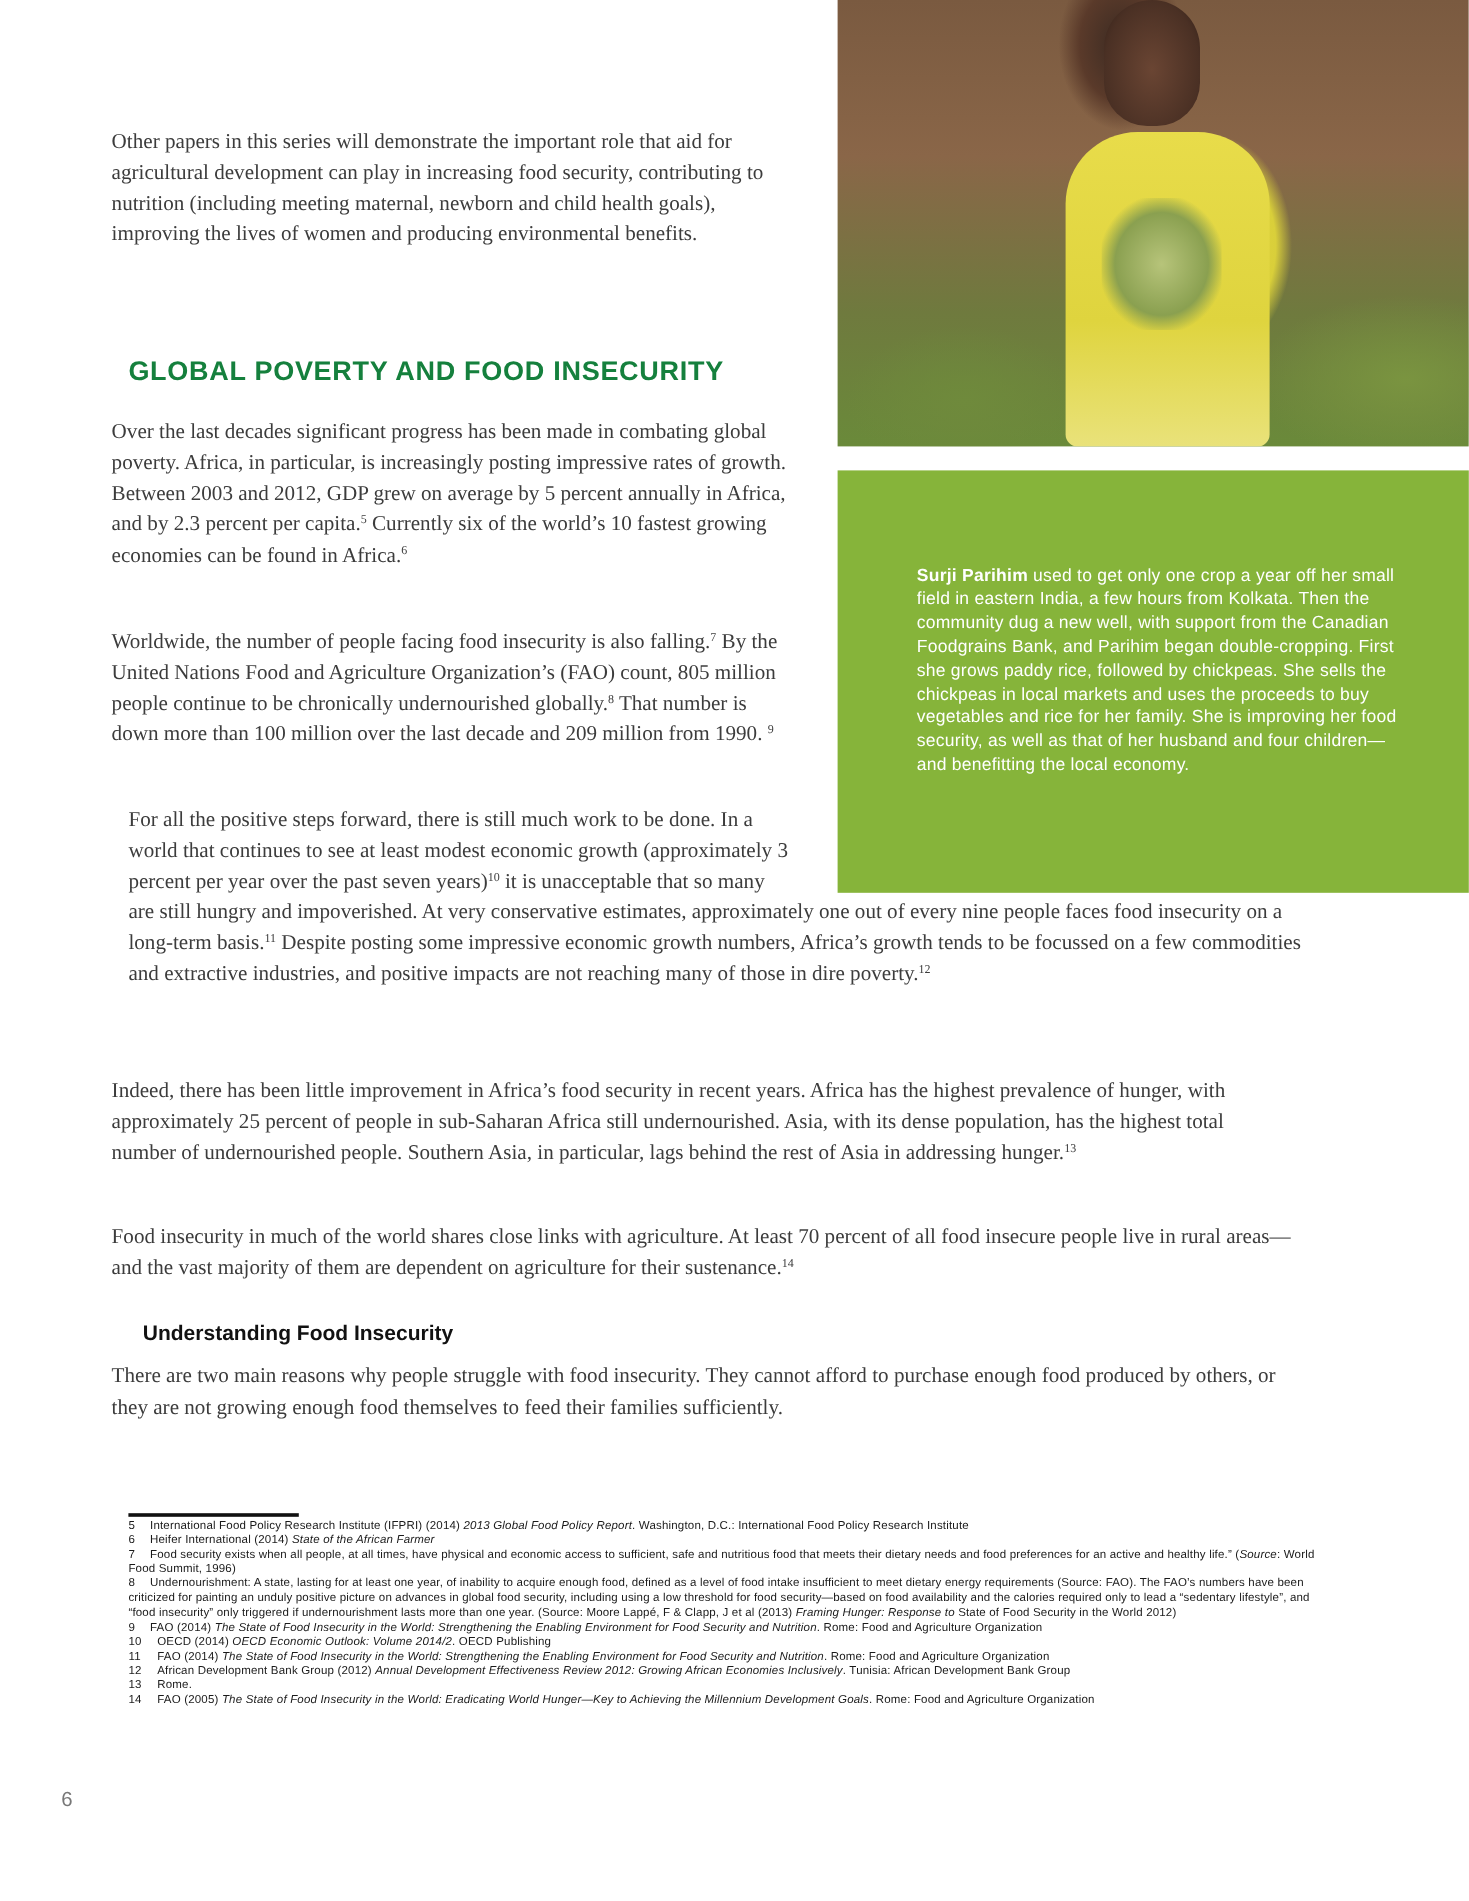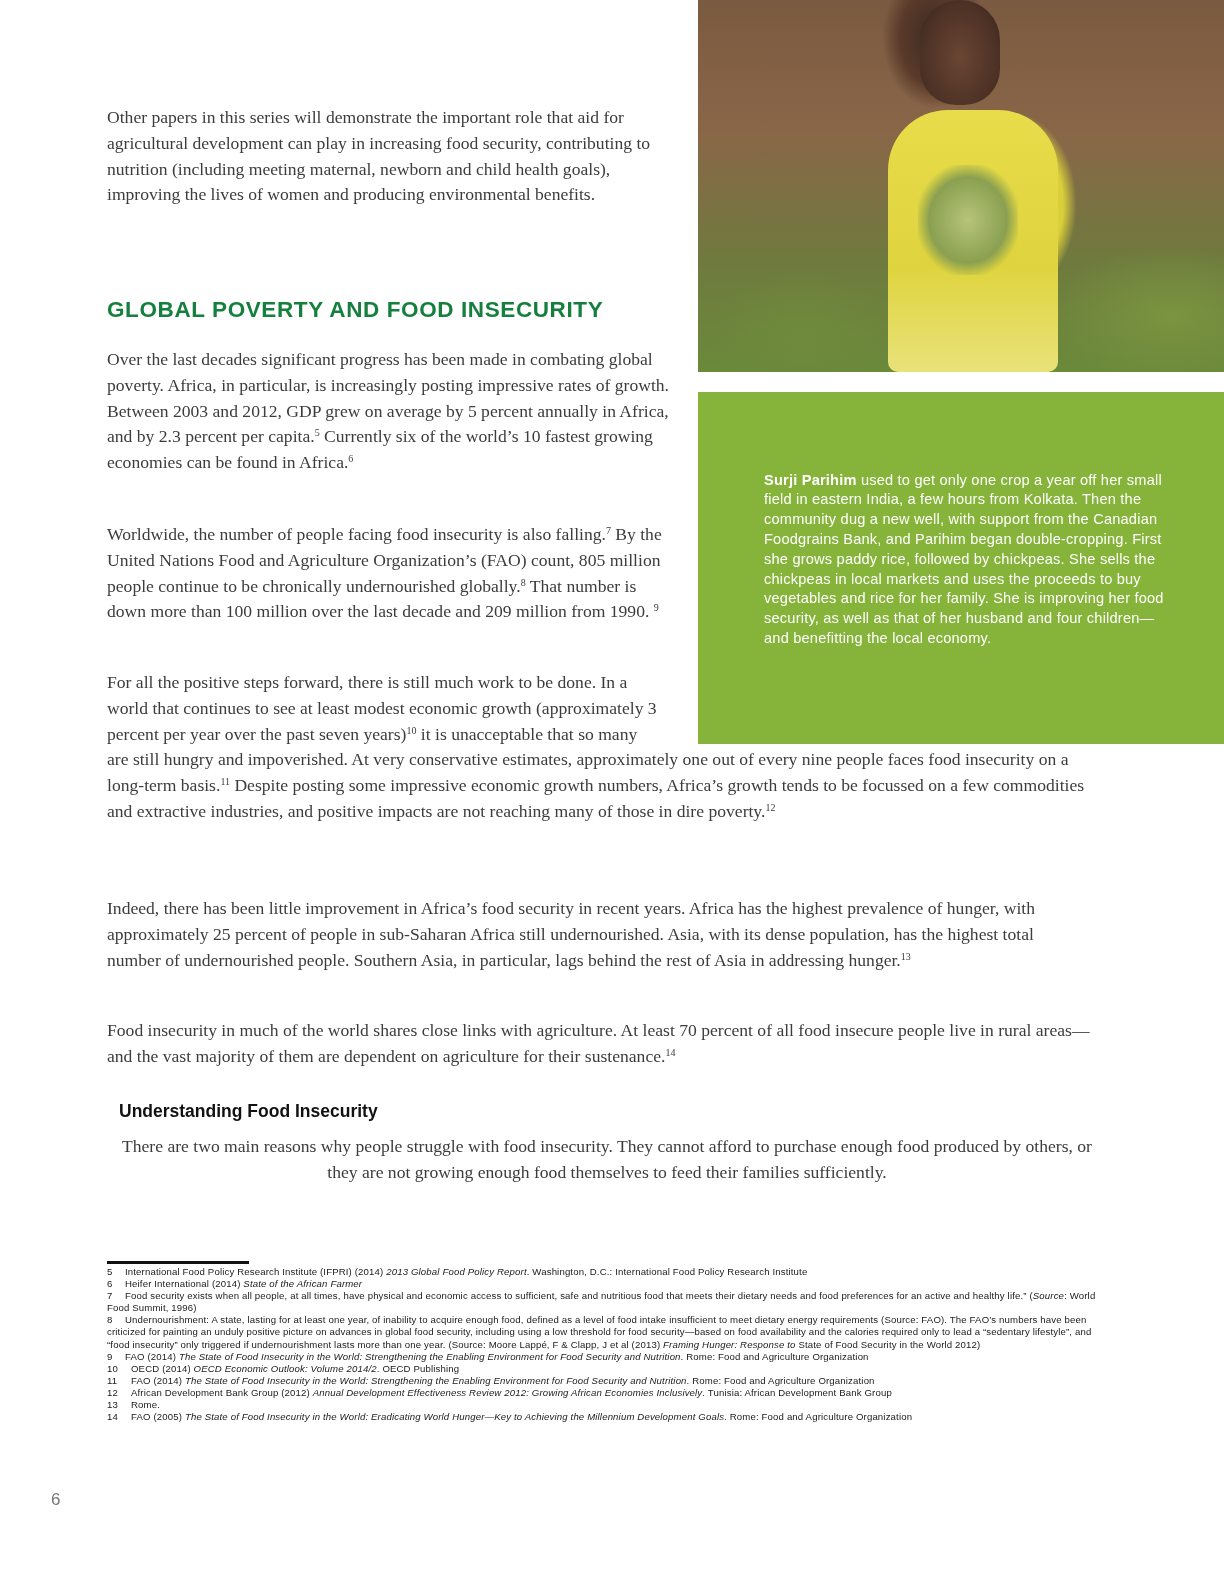--- a/index.html
+++ b/index.html
@@ -37,21 +37,21 @@
     position: absolute; left: 698px; top: 392px; width: 614px; height: 352px;
     background: #86b43a;
   }
   .caption-text {
     position: absolute; left: 66px; top: 64px; width: 400px;
     color: #ffffff; font-size: 14.6px; line-height: 19.8px; letter-spacing: 0.2px;
   }
   .caption-text b { font-weight: bold; }
 
   
-  .para { position: absolute; left: 107px; font-size: 17.6px; line-height: 25.8px; color: #3c3c3c; margin: 0; font-family: Liberation Serif, serif; }
+  .para { position: absolute; left: 93px; font-size: 17.6px; line-height: 25.8px; color: #3c3c3c; margin: 0; font-family: Liberation Serif, serif; }
   .para sup { font-size: 10px; line-height: 0; vertical-align: 6px; }
 
   .h2 {
     position: absolute; left: 107px; top: 297px; margin: 0;
     font-size: 22.5px; font-weight: bold; letter-spacing: 0.6px; color: #15803d;
   }
   .h3 {
     position: absolute; left: 107px; top: 1089px; margin: 12px;
     font-size: 17.5px; font-weight: bold; color: #111111;
   }
@@ -90,21 +90,21 @@
 <div style="position:absolute; left:107px; top:670px; width:985px;">
   <div style="float:right; width:430px; height:54px;"></div>
   <p class="para serif" style="position:static; width:985px;"><span>For all the positive steps forward, there is still much work to be done. In a world that continues to see at least modest economic growth (approximately 3 percent per year over the past seven years)</span><sup>10</sup><span> it is unacceptable that so many are still hungry and impoverished. At very conservative estimates, approximately one out of every nine people faces food insecurity on a long-term basis.</span><sup>11</sup><span> Despite posting some impressive economic growth numbers, Africa’s growth tends to be focussed on a few commodities and extractive industries, and positive impacts are not reaching many of those in dire poverty.</span><sup>12</sup></p>
 </div>
 
 <p class="para serif" style="top:896px; width:985px;"><span>Indeed, there has been little improvement in Africa’s food security in recent years. Africa has the highest prevalence of hunger, with approximately 25 percent of people in sub-Saharan Africa still undernourished. Asia, with its dense population, has the highest total number of undernourished people. Southern Asia, in particular, lags behind the rest of Asia in addressing hunger.</span><sup>13</sup></p>
 
 <p class="para serif" style="top:1018px; width:985px;"><span>Food insecurity in much of the world shares close links with agriculture. At least 70 percent of all food insecure people live in rural areas—and the vast majority of them are dependent on agriculture for their sustenance.</span><sup>14</sup></p>
 
 <h3 class="h3 sans">Understanding Food Insecurity</h3>
-<p class="para serif" style="top:1134px; width:1000px;text-align:center;">There are two main reasons why people struggle with food insecurity. They cannot afford to purchase enough food produced by others, or they are not growing enough food themselves to feed their families sufficiently.</p>
+<p class="para serif" style="top:1134px; width:1000px;">There are two main reasons why people struggle with food insecurity. They cannot afford to purchase enough food produced by others, or they are not growing enough food themselves to feed their families sufficiently.</p>
 
 <div class="fn-rule"></div>
 <div class="footnotes sans" id="footnotes">
     <p class="fn"><span class="num">5</span><span>International Food Policy Research Institute (IFPRI) (2014) </span><i>2013 Global Food Policy Report</i><span>. Washington, D.C.: International Food Policy Research Institute</span></p>
     <p class="fn"><span class="num">6</span><span>Heifer International (2014) </span><i>State of the African Farmer</i></p>
     <p class="fn"><span class="num">7</span><span>Food security exists when all people, at all times, have physical and economic access to sufficient, safe and nutritious food that meets their dietary needs and food preferences for an active and healthy life.” (</span><i>Source</i><span>: World Food Summit, 1996)</span></p>
     <p class="fn"><span class="num">8</span><span>Undernourishment: A state, lasting for at least one year, of inability to acquire enough food, defined as a level of food intake insufficient to meet dietary energy requirements (Source: FAO). The FAO’s numbers have been criticized for painting an unduly positive picture on advances in global food security, including using a low threshold for food security—based on food availability and the calories required only to lead a “sedentary lifestyle”, and “food insecurity” only triggered if undernourishment lasts more than one year. (Source: Moore Lappé, F &amp; Clapp, J et al (2013) </span><i>Framing Hunger: Response to</i><span> State of Food Security in the World 2012)</span></p>
     <p class="fn"><span class="num">9</span><span>FAO (2014) </span><i>The State of Food Insecurity in the World: Strengthening the Enabling Environment for Food Security and Nutrition</i><span>. Rome: Food and Agriculture Organization</span></p>
     <p class="fn"><span class="num wide">10</span><span>OECD (2014) </span><i>OECD Economic Outlook: Volume 2014/2</i><span>. OECD Publishing</span></p>
     <p class="fn"><span class="num wide">11</span><span>FAO (2014) </span><i>The State of Food Insecurity in the World: Strengthening the Enabling Environment for Food Security and Nutrition</i><span>. Rome: Food and Agriculture Organization</span></p>

